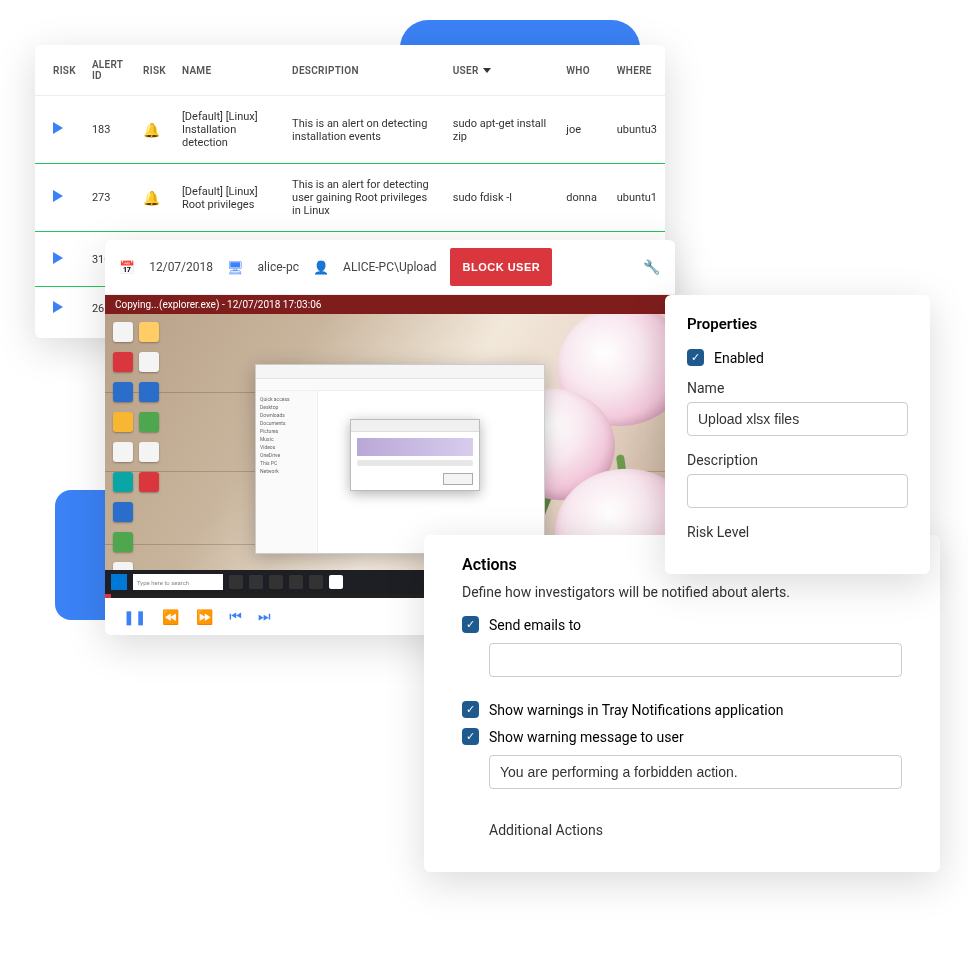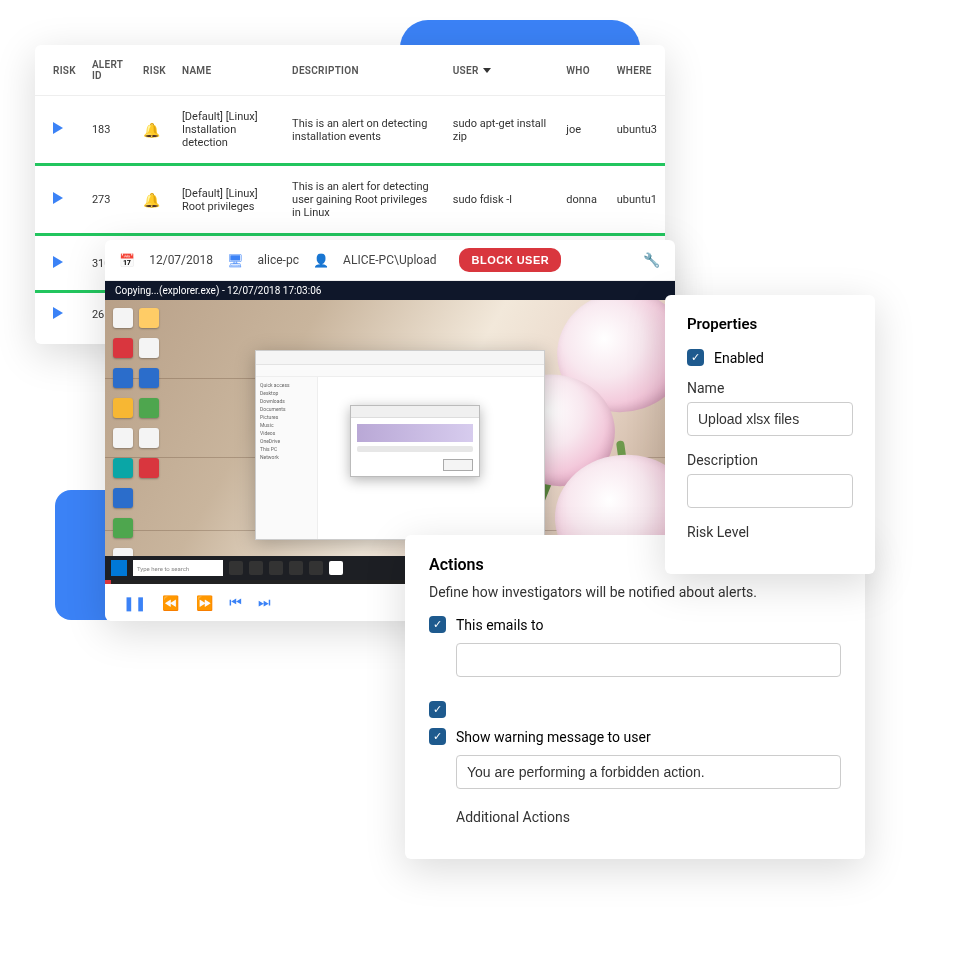--- a/index.html
+++ b/index.html
@@ -7,35 +7,35 @@
 .bg-blob-top { position: absolute; top: 20px; left: 400px; width: 240px; height: 240px; background: #3b82f6; border-radius: 28px; z-index: 0; }
 .bg-blob-left { position: absolute; top: 490px; left: 55px; width: 80px; height: 130px; background: #3b82f6; border-radius: 16px; z-index: 0; }
 
 .card { background: #fff; border-radius: 6px; box-shadow: 0 10px 40px rgba(0,0,0,0.15); position: absolute; }
 
 
 .alerts-card { top: 45px; left: 35px; width: 630px; z-index: 1; padding-bottom: 8px; }
 .alerts-table { width: 100%; border-collapse: collapse; font-size: 11px; color: #333; }
 .alerts-table th { text-align: left; font-weight: 600; font-size: 10px; color: #555; padding: 14px 8px; border-bottom: 1px solid #eee; letter-spacing: .3px; }
 .alerts-table th:first-child, .alerts-table td:first-child { padding-left: 18px; }
-.alerts-table td { padding: 14px 8px; border-bottom: 3px solid #22c55e; vertical-align: middle; font-size: 11px; color: #333; }
+.alerts-table td { padding: 14px 8px; border-bottom: 1px solid #22c55e; vertical-align: middle; font-size: 11px; color: #333; }
 .alerts-table tr:last-child td { border-bottom: none; }
 
 .play-icon { width: 0; height: 0; border-left: 10px solid #3b82f6; border-top: 6px solid transparent; border-bottom: 6px solid transparent; display: inline-block; cursor: pointer; }
 .bell-yellow { color: #e6a700; font-size: 14px; }
 .bell-red { color: #d9363e; font-size: 14px; }
 .sort-caret { display: inline-block; margin-left: 4px; width: 0; height: 0; border-left: 4px solid transparent; border-right: 4px solid transparent; border-top: 5px solid #333; vertical-align: middle; }
 
 
 .player-card { top: 240px; left: 105px; width: 570px; z-index: 2; }
 .player-toolbar { display: flex; align-items: center; gap: 14px; padding: 8px 14px; font-size: 12px; color: #444; border-bottom: 1px solid #eee; }
 .player-toolbar .icon { color: #3b82f6; font-size: 13px; }
-.block-btn { background: #d9363e; color: #fff; font-size: 11px; font-weight: 600; letter-spacing: .5px; padding: 6px 12px; border: none; border-radius: 10px; cursor: pointer; margin-left: 9px; }
+.block-btn { background: #d9363e; color: #fff; font-size: 11px; font-weight: 600; letter-spacing: .5px; padding: 13px 12px; border: none; border-radius: 2px; cursor: pointer; }
 .wrench { margin-left: auto; color: #444; font-size: 14px; cursor: pointer; }
-.player-titlebar { background: #0f172a; color: #fff; font-size: 10px; padding: 4px 10px; }
+.player-titlebar { background: #7f1d1d; color: #fff; font-size: 10px; padding: 4px 10px; }
 
 .screenshot { position: relative; width: 100%; height: 280px; background: linear-gradient(120deg,#b8a088 0%,#c9b59d 30%,#f2e8da 55%,#e8d5c7 75%,#b8a088 100%); overflow: hidden; }
 .wood-line { position:absolute; left:0; right:0; height:1px; background:rgba(80,50,30,.25); }
 .wood-line.l1{top:28%} .wood-line.l2{top:56%} .wood-line.l3{top:82%}
 .flower { position: absolute; border-radius: 50% 50% 48% 52%; background: radial-gradient(circle at 40% 35%, #fff 0%, #f8e8ef 35%, #f3c9db 60%, #e1a4c0 80%, #b06a90 100%); box-shadow: inset -3px -3px 10px rgba(0,0,0,.12); }
 .flower.f1{right:-12px;top:-8px;width:130px;height:120px;transform:rotate(-18deg)}
 .flower.f2{right:60px;top:75px;width:120px;height:110px;transform:rotate(15deg)}
 .flower.f3{right:-20px;top:155px;width:140px;height:125px;transform:rotate(-5deg)}
 .stem { position:absolute; width:8px; border-radius:4px; background:linear-gradient(#6e9a4d,#4e7a34); }
 .stem.s1{right:120px;top:70px;height:210px;transform:rotate(22deg)}
@@ -61,30 +61,30 @@
 .tb-start{width:16px;height:16px;background:#0078d7}
 .tb-search{flex:0 0 90px;height:16px;background:#fff;display:flex;align-items:center;font-size:6px;color:#888;padding-left:4px}
 .tb-ico{width:14px;height:14px;background:#333;border-radius:2px}
 .scrubber { height: 4px; background: #222; position: relative; }
 .scrubber .filled { position: absolute; left:0; top:0; bottom:0; width: 1%; background: #d9363e; }
 .player-controls { display:flex; align-items:center; gap:16px; padding:10px 18px; color:#3b82f6; font-size:14px; }
 .player-controls .pc{cursor:pointer}
 .player-controls .time{ margin-left:auto; color:#333; font-size:12px; }
 
 
-.props-card { top: 295px; left: 665px; width: 210px; z-index: 4; padding: 20px 22px 28px; }
+.props-card { top: 295px; left: 665px; width: 265px; z-index: 4; padding: 20px 22px 28px; }
 .props-card h3 { font-size: 15px; font-weight: 600; margin-bottom: 16px; }
 .cb-row { display:flex; align-items:center; gap:10px; margin-bottom:14px; font-size:14px; }
 .checkbox { width:17px; height:17px; border-radius:4px; background:#1e5a8e; display:flex; align-items:center; justify-content:center; color:#fff; font-size:11px; flex:none; }
 .field-label { font-size:14px; color:#333; margin-bottom:6px; display:block; }
 .field-input { width:100%; border:1px solid #ccc; border-radius:4px; padding:8px 10px; font-size:14px; color:#333; }
 .field-group { margin-bottom:16px; }
 
 
-.actions-card { top: 535px; left: 405px; width: 460px; z-index: 3; padding: 20px 24px 28px; }
+.actions-card { top: 535px; left: 424px; width: 516px; z-index: 3; padding: 20px 38px 28px; }
 .actions-card h3 { font-size: 16px; font-weight: 600; margin-bottom: 10px; }
 .actions-card .sub { font-size: 14px; color: #333; margin-bottom: 16px; }
 .actions-card .cb-row { margin-bottom: 10px; }
 .actions-card .indent { margin-left: 27px; }
 .actions-card .field-input { margin-bottom: 12px; }
 </style>
 </head>
 <body>
 
 <div class="bg-blob-top"></div>
@@ -245,28 +245,29 @@
     <label class="field-label">Risk Level</label>
   </div>
 </div>
 
 <div class="card actions-card">
   <h3>Actions</h3>
   <p class="sub">Define how investigators will be notified about alerts.</p>
 
   <div class="cb-row">
     <span class="checkbox">✓</span>
-    <span>This emails to</span>
+    <span>Send emails to</span>
   </div>
   <input class="field-input indent" style="width: calc(100% - 27px);" value="">
 
   <div class="cb-row" style="margin-top:12px">
     <span class="checkbox">✓</span>
+    <span>Show warnings in Tray Notifications application</span>
   </div>
 
   <div class="cb-row">
     <span class="checkbox">✓</span>
     <span>Show warning message to user</span>
   </div>
   <input class="field-input indent" style="width: calc(100% - 27px);" value="You are performing a forbidden action.">
 
-  <label class="field-label indent" style="margin-top:8px">Additional Actions</label>
+  <label class="field-label indent" style="margin-top:21px">Additional Actions</label>
 </div>
 
 </body></html>

